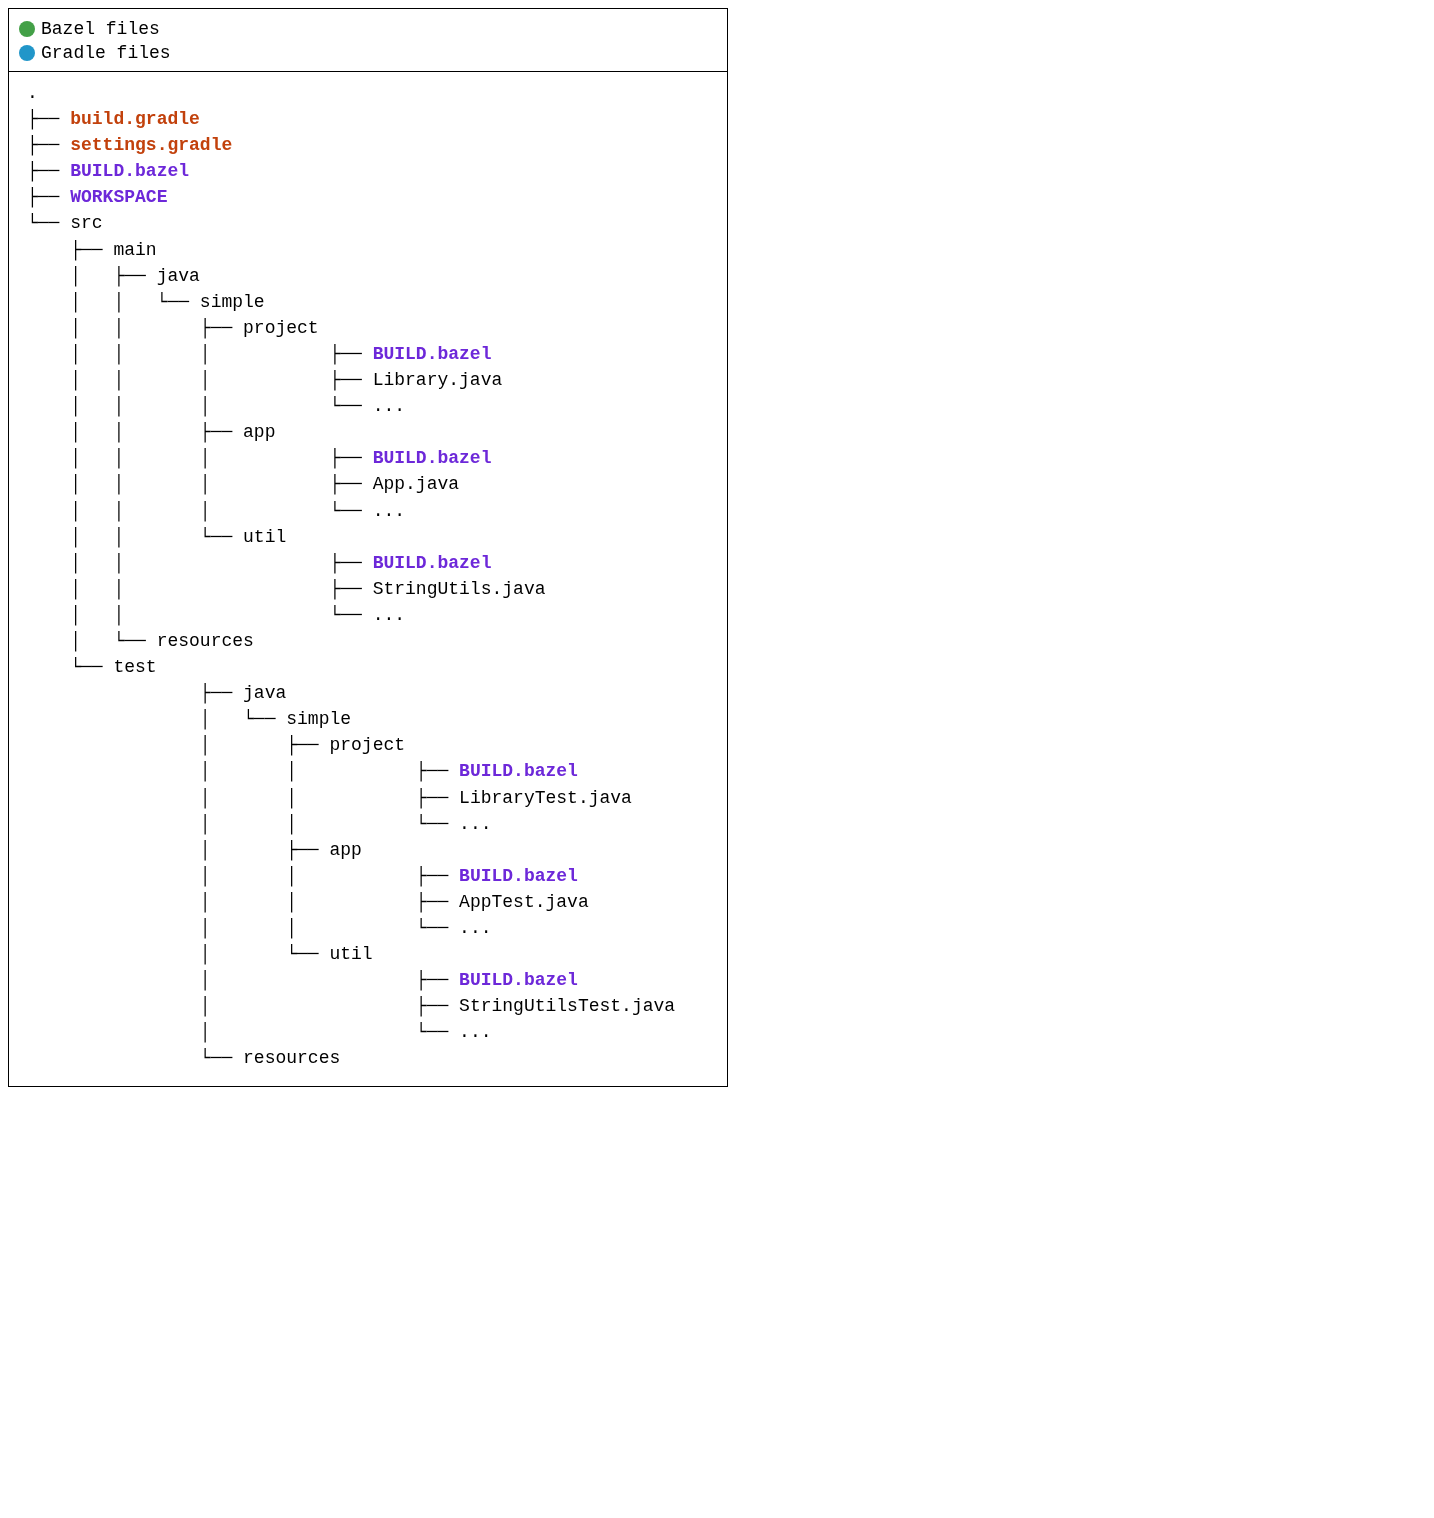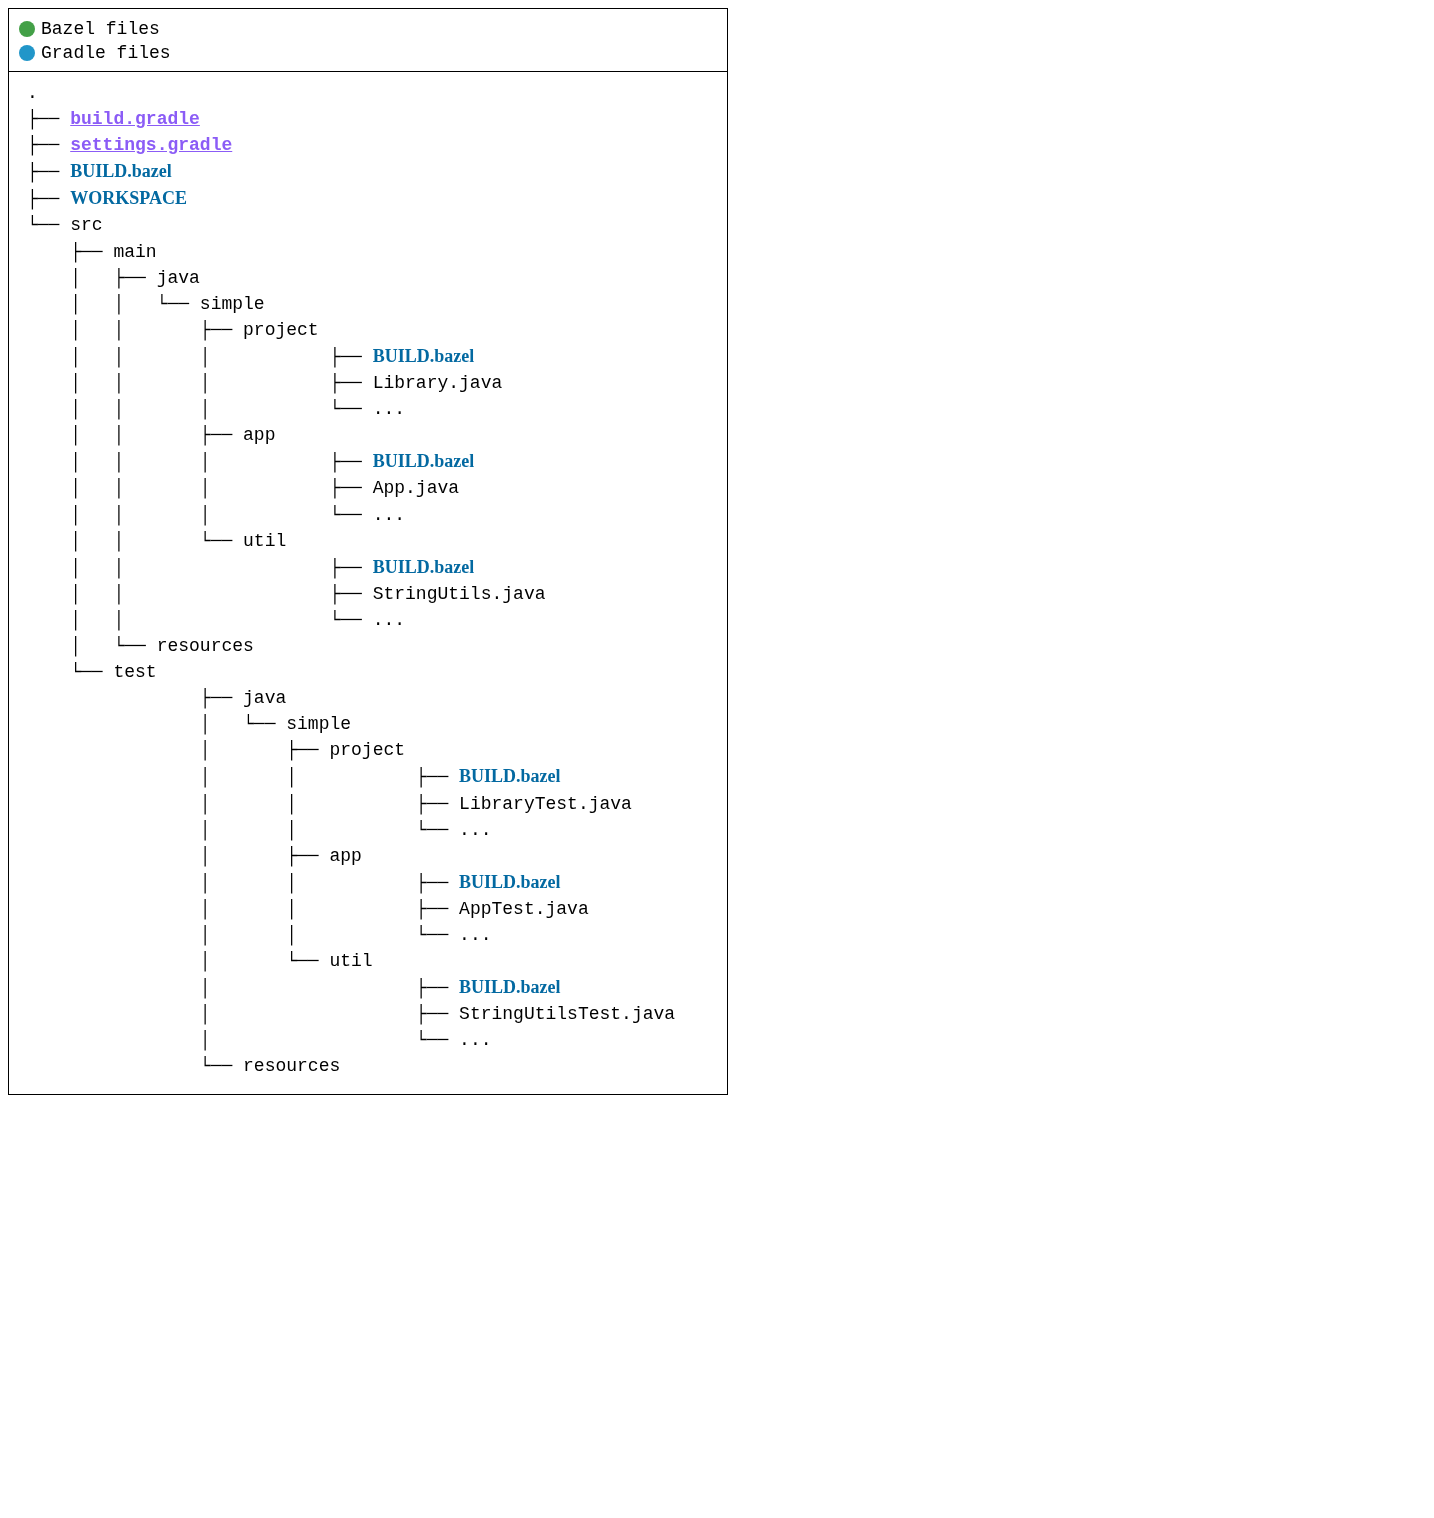--- a/index.html
+++ b/index.html
@@ -30,22 +30,22 @@
       flex: 0 0 auto;
     }
     .dot-gradle { background: #2196c9; }
     .dot-bazel { background: #43a047; }
     .tree-body {
       padding: 8px 4px 14px 18px;
       line-height: 1.45;
       white-space: pre;
     }
     .tree-row { display: block; }
-    .gradle { color: #8b5cf6; font-weight: 700; text-decoration: underline; }
-    .bazel { color: #0369a1; font-weight: 700; font-family: Liberation Serif, serif; }
+    .gradle { color: #c2410c; font-weight: 700; }
+    .bazel { color: #6d28d9; font-weight: 700; }
     .plain { color: #000; }
   </style>
 </head>
 <body>
 
 <div class="container">
   <div class="legend">
     <div class="legend-row">
       <span class="dot dot-bazel"></span>
       <span>Bazel files</span>

